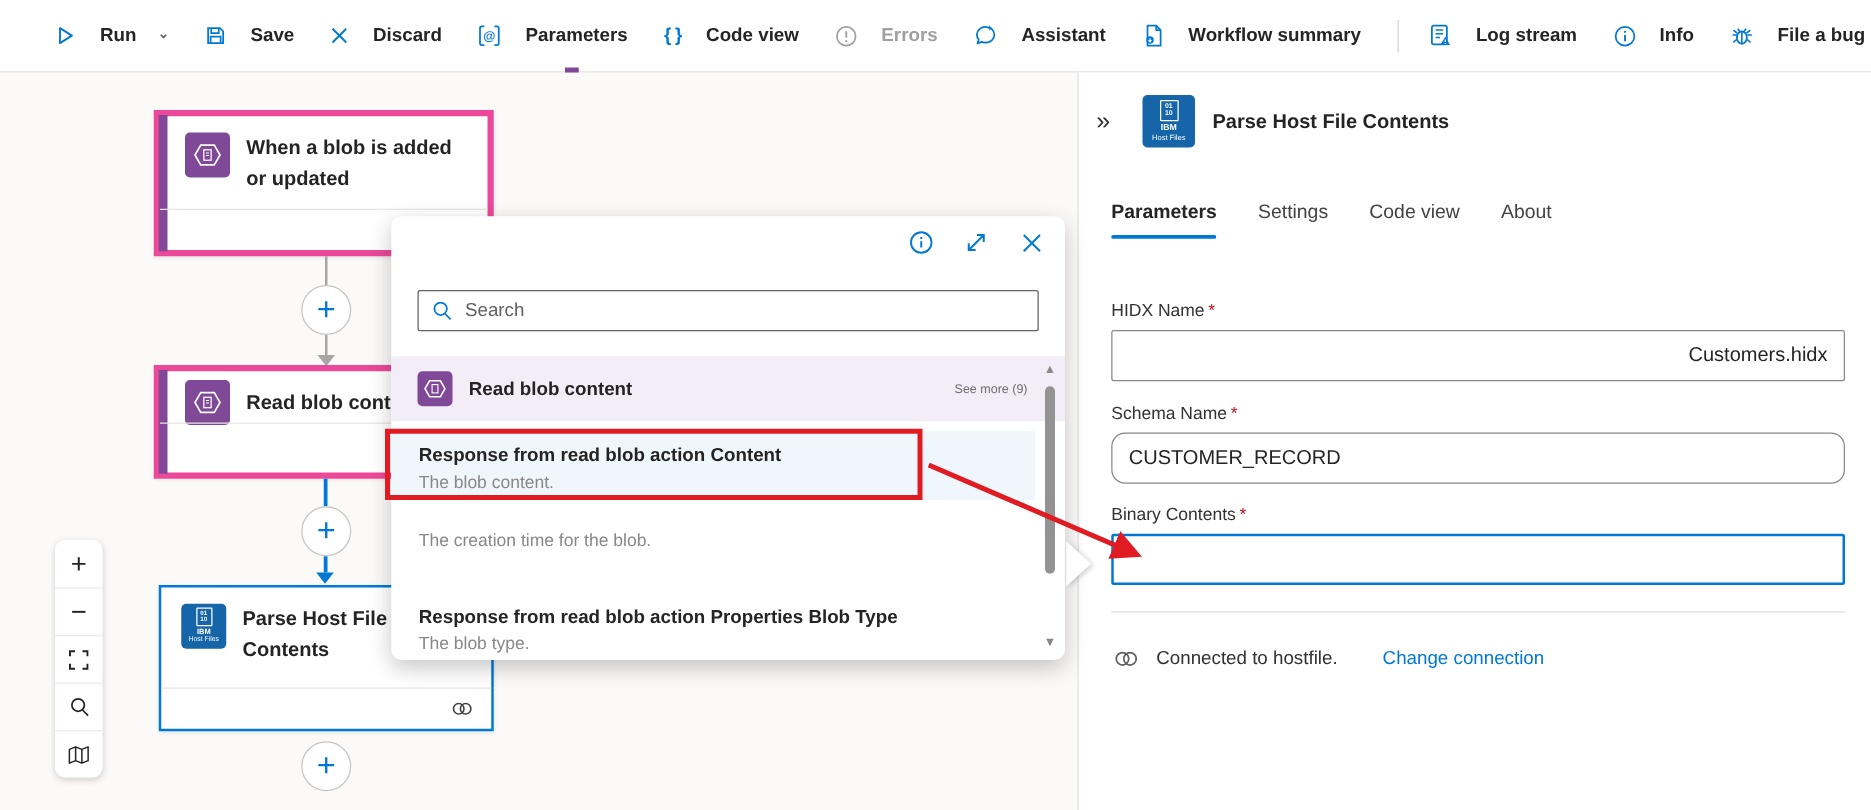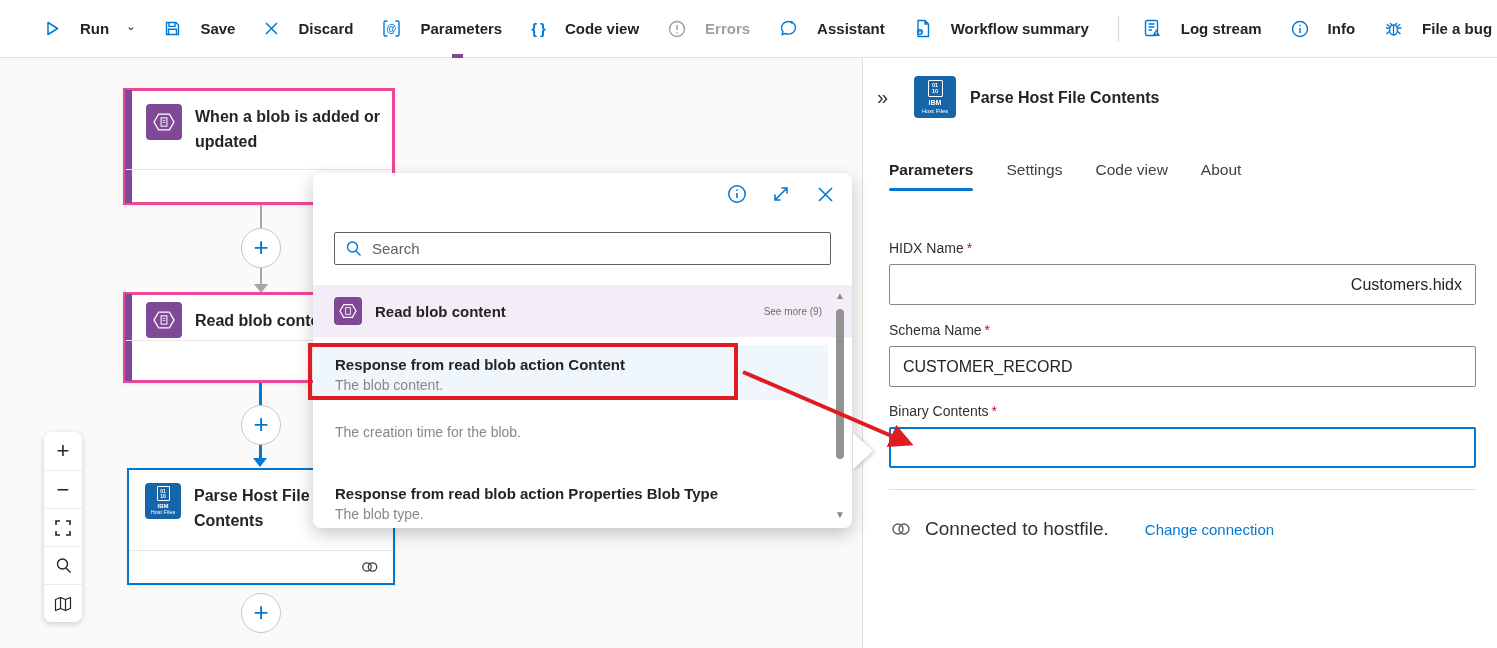--- a/index.html
+++ b/index.html
@@ -22,21 +22,21 @@
   .tb-item.disabled { color:#A19F9D; }
   .tb-chev { color:#616161; font-size:11px; margin-left:-2px; transform:translateY(-2px); }
   .tb-divider { width:1px; height:26px; background:#D6D4D2; margin:0 24px 0 0; }
   .tb-right { margin-left:auto; display:flex; align-items:center; }
   .tb-glyph { color:#0078D4; font-weight:700; font-size:15px; }
   .purple-tick { position:absolute; left:452px; top:54px; width:11px; height:4px; background:#804998; z-index:6; }
 
   
   .canvas { position:absolute; top:58px; left:0; width:862px; height:590px; background:#FBFAF9; }
 
-  .wf-node { position:absolute; background:#fff; border:3px solid #ec4899;
+  .wf-node { position:absolute; background:#fff; border:5px solid #ec4899;
              box-shadow:0 1px 3px rgba(0,0,0,.09); cursor:pointer; }
   .wf-node .accent-bar { position:absolute; left:-1px; top:-1px; bottom:-1px; width:7px; background:#804998; }
   .node-header { display:flex; align-items:flex-start; gap:13px; padding:13px 10px 0 20px; }
   .node-header.center { align-items:center; padding-top:0; }
   .node-title { font-size:16px; font-weight:600; color:#242424; line-height:25px; }
   .node-footer { position:absolute; left:0; right:0; bottom:0; border-top:1px solid #E8E6E4;
                  display:flex; align-items:center; justify-content:flex-end; padding:0 14px; }
 
   .node1 { left:123px; top:30px; width:272px; height:117px; }
   .node1 .node-footer { height:33px; }
@@ -115,21 +115,21 @@
   .tab.active { font-weight:700; color:#242424; }
   .tab.active::after { content:""; position:absolute; left:0; right:0; bottom:0; height:3px;
                        background:#0078D4; border-radius:2px; }
   .fld-label { position:absolute; left:26px; font-size:14px; color:#323130; }
   .fld-label .req { color:#C50F1F; margin-left:3px; }
   .fld-input { position:absolute; left:26px; width:587px; height:41px; border:1px solid #8A8886;
                border-radius:2px; font-size:16px; color:#242424; font-family:inherit; padding:0 13px; outline:none; background:#fff; }
   .fld-input.focus { border:2px solid #0078D4; }
   .panel-divider { position:absolute; left:26px; width:587px; top:431px; height:1px; background:#E1DFDD; }
   .conn-row { position:absolute; left:28px; top:460px; display:flex; align-items:center; gap:14px; }
-  .conn-text { font-size:19px; color:#323130; }
+  .conn-text { font-size:15px; color:#323130; }
   .conn-link { font-size:15px; color:#0078D4; cursor:pointer; margin-left:22px; }
 
   
   .beak { position:absolute; left:853px; top:433px; width:0; height:0;
           border-top:18px solid transparent; border-bottom:18px solid transparent;
           border-left:20px solid #fff; z-index:26;
           filter:drop-shadow(2px 1px 2px rgba(0,0,0,.18)); }
 
   
   .anno-box { position:absolute; left:308px; top:343px; width:430px; height:57px;
@@ -389,21 +389,21 @@
     </div>
 
     <div class="fld-label" style="top:182px;">
       <span>HIDX Name</span><span class="req">*</span>
     </div>
     <input class="fld-input" style="top: 206px; text-align: right;" type="text" value="Customers.hidx">
 
     <div class="fld-label" style="top:264px;">
       <span>Schema Name</span><span class="req">*</span>
     </div>
-    <input class="fld-input" style="top: 288px;" type="text" value="CUSTOMER_RECORD">
+    <input class="fld-input" style="top: 288px; border-radius: 11px;" type="text" value="CUSTOMER_RECORD">
 
     <div class="fld-label" style="top:345px;">
       <span>Binary Contents</span><span class="req">*</span>
     </div>
     <input class="fld-input focus" style="top: 369px;" type="text" value="">
 
     <div class="panel-divider"></div>
 
     <div class="conn-row">
       <svg width="20" height="16" viewBox="0 0 20 16">

